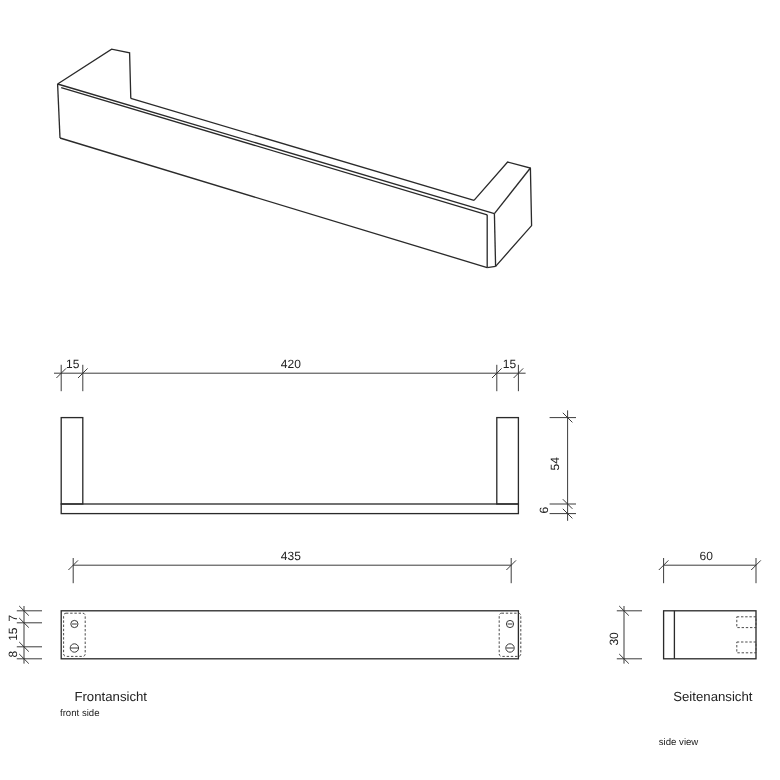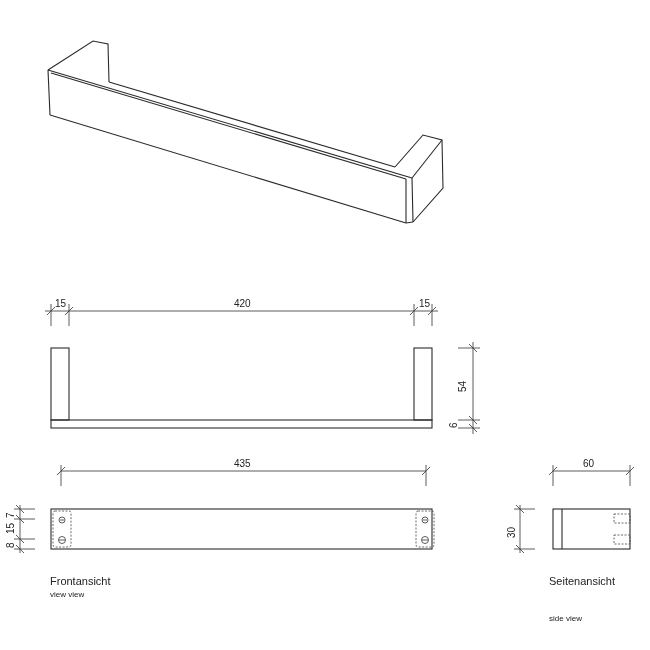--- a/index.html
+++ b/index.html
@@ -3,21 +3,21 @@
   <meta charset="utf-8">
   <style>
     html, body { margin: 0; padding: 0; background: #ffffff; }
     body { width: 650px; height: 650px; position: relative; overflow: hidden;
            font-family: "Liberation Sans", sans-serif; }
     svg { position: absolute; left: 0; top: 0; }
     .ln { stroke: #2a2a2a; stroke-width: 1.1; fill: none; }
     .thin { stroke: #333; stroke-width: 0.8; fill: none; }
     .dash { stroke: #444; stroke-width: 0.8; fill: none; stroke-dasharray: 2 1.5; }
     .dimtxt { font-family: "Liberation Sans", sans-serif; font-size: 10px; fill: #222; }
-    .lbl-main { position: absolute; font-size: 11px; color: #222; }
+    .lbl-main { position: absolute; font-size: 11px; color: #222; margin-left: 12px; }
     .lbl-sub { position: absolute; font-size: 8px; color: #222; }
   </style>
 </head>
 <body>
 
 <svg width="650" height="650" viewBox="0 0 650 650">
 
   <g>
 
     <polyline class="ln" points="48,70 93,41 108,44 109,82"></polyline>
@@ -118,15 +118,15 @@
   <text class="dimtxt" transform="translate(457,428) rotate(-90)">6</text>
   <text class="dimtxt" x="234" y="467">435</text>
   <text class="dimtxt" x="583" y="467">60</text>
   <text class="dimtxt" transform="translate(515,538) rotate(-90)">30</text>
   <text class="dimtxt" transform="translate(14,518) rotate(-90)">7</text>
   <text class="dimtxt" transform="translate(14,534) rotate(-90)">15</text>
   <text class="dimtxt" transform="translate(14,548) rotate(-90)">8</text>
 </svg>
 
 <div class="lbl-main" style="left:50px; top:575px;">Frontansicht</div>
-<div class="lbl-sub" style="left:50px; top:590px;">view view</div>
+<div class="lbl-sub" style="left:50px; top:590px;">front side</div>
 <div class="lbl-main" style="left:549px; top:575px;">Seitenansicht</div>
 <div class="lbl-sub" style="left:549px; top:614px;">side view</div>
 
 </body></html>

